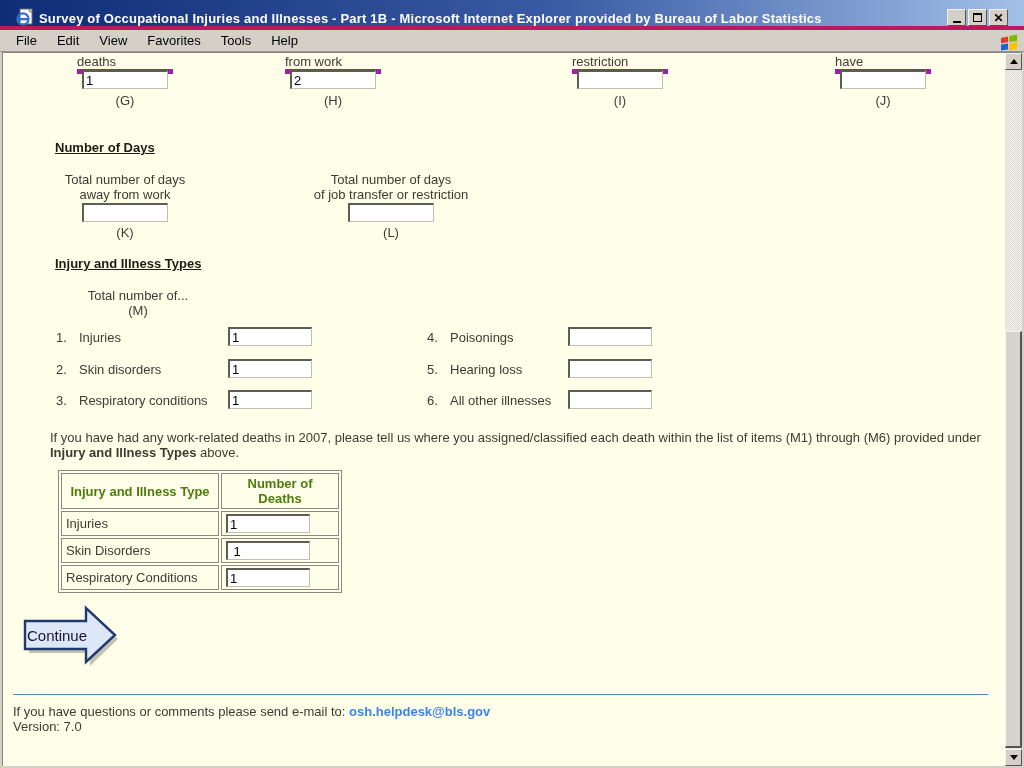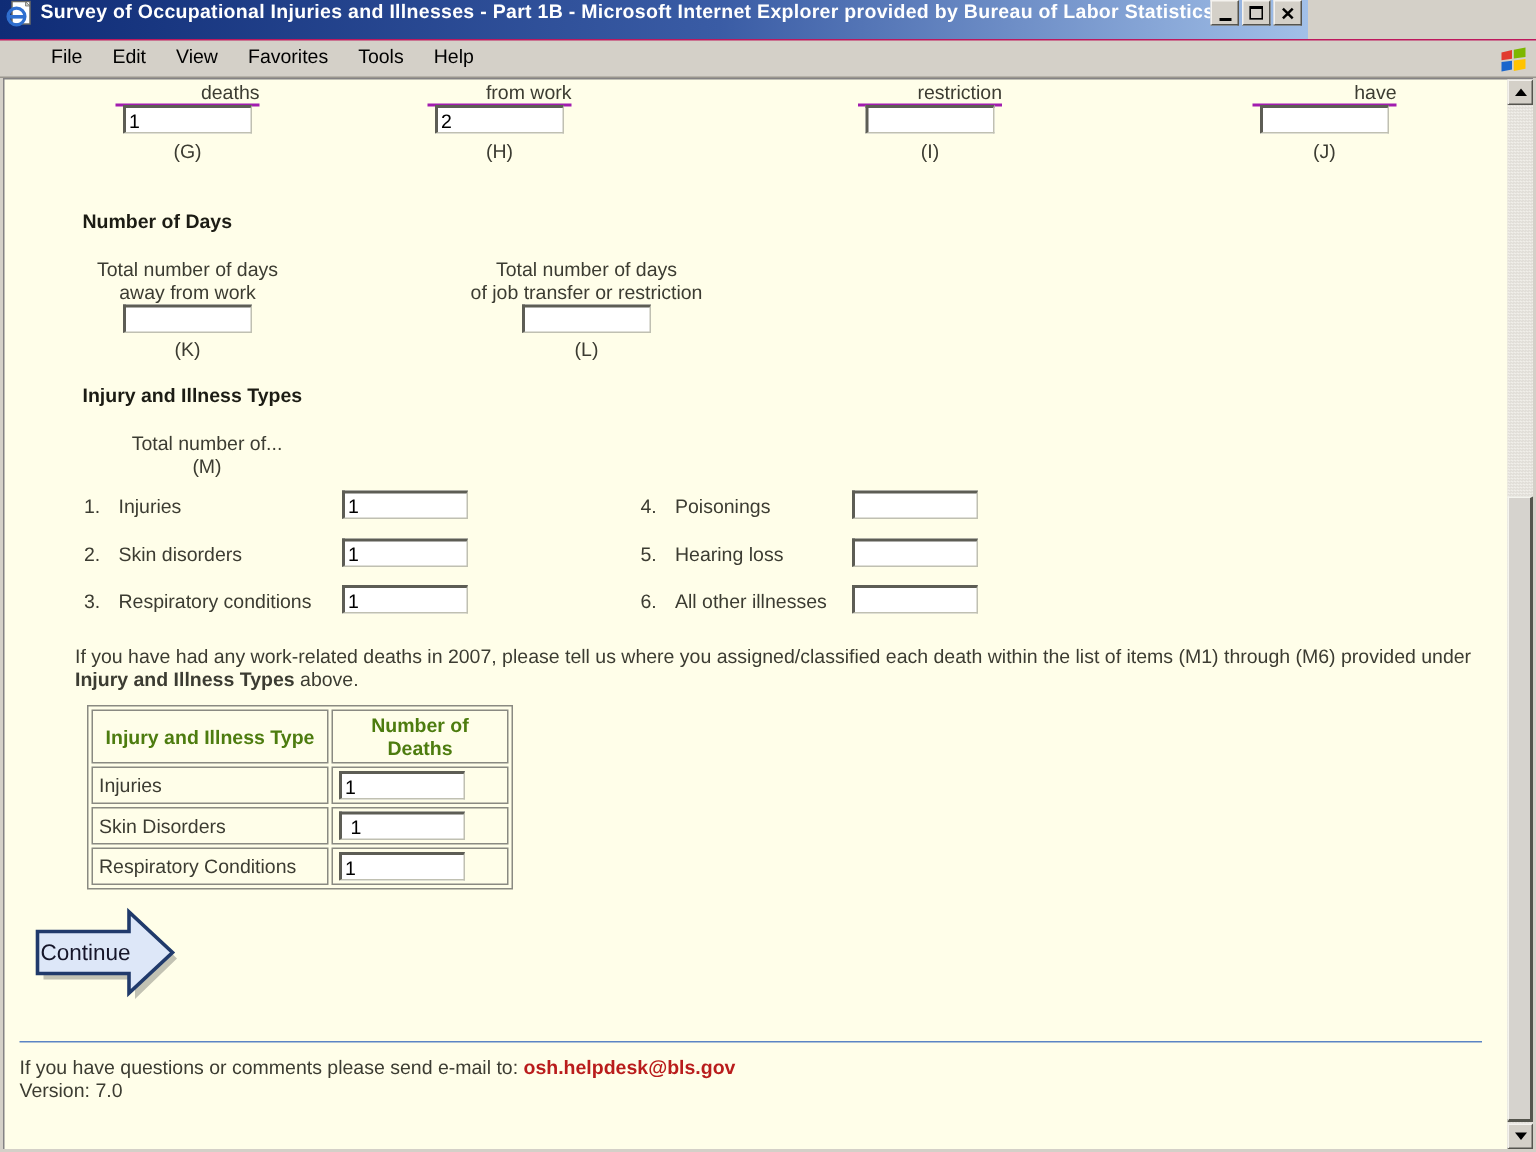--- a/index.html
+++ b/index.html
@@ -1,52 +1,52 @@
 <!DOCTYPE html>
 <html><head>
 <meta charset="utf-8">
 <style>
   * { margin:0; padding:0; box-sizing:border-box; }
   html,body { width:1024px; height:768px; }
   body { font-family:"Liberation Sans", sans-serif; background:#d4d0c8; }
   .window { position:relative; width:1024px; height:768px; background:#d4d0c8; overflow:hidden; }
 
   
-  .titlebar { position:absolute; top:0; left:0; width:872px; height:26px;
+  .titlebar { position:absolute; top:0; left:0; width:1024px; height:26px;
     background:linear-gradient(to right,#0f2c76 0%,#3a5ca5 55%,#a2c0e8 100%);
-    display:flex; align-items:flex-start; padding:0 4px; }
+    display:flex; align-items:flex-end; padding:0 16px; }
   .app-icon { width:18px; height:18px; margin-right:5px; flex:0 0 auto; }
   .title-text { color:#fff; font-weight:bold; font-size:13px; letter-spacing:.2px;
     white-space:nowrap; overflow:hidden; flex:1 1 auto; }
   .win-btns { display:flex; gap:2px; flex:0 0 auto; }
   .win-btn { width:19px; height:17px; background:#d4d0c8; border:1px solid;
     border-color:#f4f2ee #55544e #55544e #f4f2ee; display:flex; align-items:center;
     justify-content:center; font-size:11px; font-weight:bold; color:#000; cursor:pointer; }
   .glyph-min { width:8px; height:2px; background:#000; margin-top:9px; }
   .glyph-restore { position:relative; width:9px; height:9px; }
   .glyph-restore:before { content:""; position:absolute; top:0; right:0; width:7px; height:6px; border:1px solid #000; border-top-width:2px; }
   .glyph-restore:after { content:""; position:absolute; bottom:0; left:0; width:7px; height:6px; border:1px solid #000; border-top-width:2px; background:#d4d0c8; }
   .glyph-close { font-size:12px; line-height:1; font-weight:bold; }
 
   
   .menubar { position:absolute; top:26px; left:0; width:1024px; height:26px; background:#d4d0c8;
-    border-top:1px solid #be185d; border-bottom:1px solid #9a968e;
-    display:flex; align-items:flex-start; padding-left:24px; }
+    border-top:4px solid #be185d; border-bottom:1px solid #9a968e;
+    display:flex; align-items:flex-end; padding-left:6px; }
   .menu-item { font-size:13px; color:#000; padding:3px 10px; cursor:pointer; }
   .menu-logo { position:absolute; right:5px; top:3px; width:20px; height:20px; }
 
   
   .content { position:absolute; top:52px; left:2px; right:2px; bottom:2px;
     background:#fffee9; border-top:1px solid #848284; border-left:1px solid #848284; overflow:hidden;
     color:#3c3c32; font-size:13px; }
   .abs { position:absolute; }
   .ctr { text-align:center; }
-  .hd { font-weight:bold; color:#1c1c14; font-size:13px; }
-
-  .ul-label { border-bottom:2px solid #a21caf; padding-bottom:0; text-align:right; }
+  .hd { font-weight:bold; color:#1c1c14; font-size:13px;text-decoration:underline; }
+
+  .ul-label { border-bottom:5px solid #a21caf; padding-bottom:0; text-align:left; }
 
   input.fld { position:absolute; width:86px; height:19px; font-family:"Liberation Sans",sans-serif;
     font-size:13px; color:#000; padding:1px 2px; background:#fff;
     border-top:2px solid #5d5d55; border-left:2px solid #5d5d55;
     border-right:1px solid #c0c0b2; border-bottom:1px solid #c0c0b2; }
   input.fld.w84 { width:84px; }
 
   .para { line-height:15px; }
 
   
@@ -57,21 +57,21 @@
   table.deaths td.v { width:118px; }
   table.deaths input.fld { position:static; }
 
   
   .continue-wrap { width:104px; height:66px; cursor:pointer; }
   .continue-label { position:absolute; left:4px; top:23px; width:60px; 
     font-size:15px; color:#16162a; }
 
   
   .rule { height:1px; background:#5b84c4; }
-  .email-link { color:#b91c1c; font-weight:bold; text-decoration:none; cursor:pointer; }
+  .email-link { color:#3b82f6; font-weight:bold; text-decoration:none; cursor:pointer; }
 
   
   .scrollbar { position:absolute; top:0; right:0; width:17px; height:100%;
     background-color:#e9e7e0;
     background-image:repeating-conic-gradient(#f7f6f1 0% 25%, #d9d6cf 0% 50%);
     background-size:2px 2px; }
   .sb-btn { position:absolute; left:0; width:17px; height:17px; background:#d4d0c8;
     border:1px solid; border-color:#f4f2ee #55544e #55544e #f4f2ee;
     display:flex; align-items:center; justify-content:center; cursor:pointer; }
   .sb-up { top:0; } .sb-down { bottom:0; }

